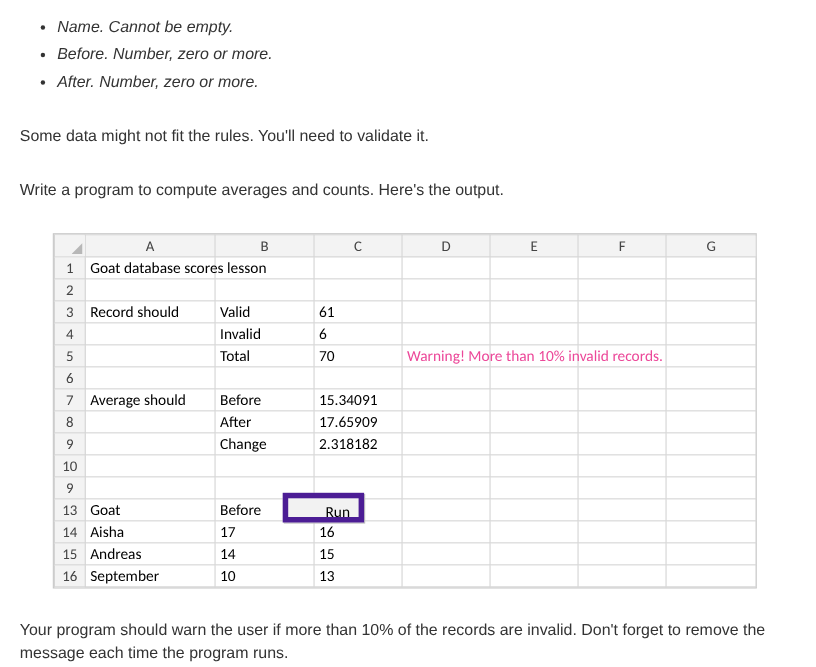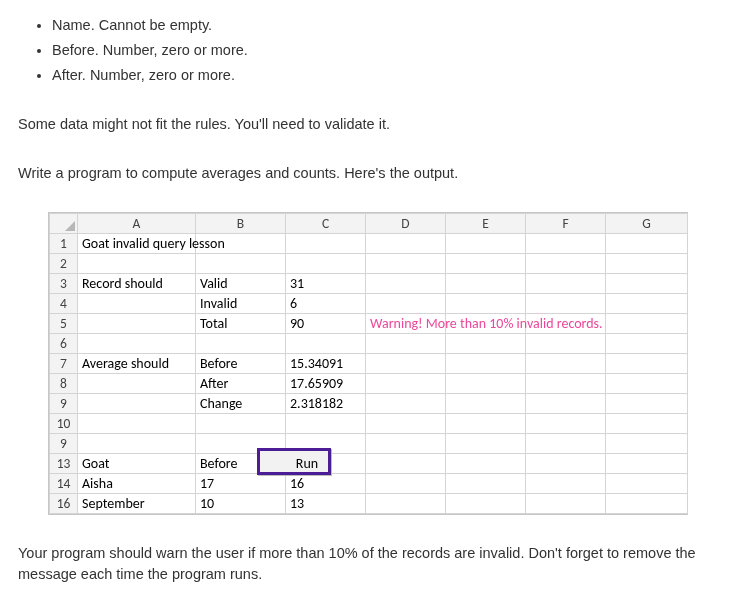--- a/index.html
+++ b/index.html
@@ -13,20 +13,21 @@
     width: 742px;
   }
   ul.rules {
     margin: 0 0 14px 0;
     padding-left: 34px;
     list-style: disc;
   }
   ul.rules li {
     margin: 3px 0;
     line-height: 1.5;
+    font-style: italic;
   }
   p.para {
     margin: 28px 0;
     line-height: 1.45;
   }
   .sheet-wrap {
     margin: 10px 0 14px 30px;
     border: 1px solid #c6c6c6;
     width: 640px;
     font-family: Calibri, Arial, sans-serif;
@@ -81,21 +82,21 @@
     color: #ec4899;
     position: relative;
   }
   .run-btn {
     position: absolute;
     left: 208px;
     top: 235px;
     width: 74px;
     height: 27px;
     background: #f2f2f2;
-    border: 3px solid #4c1d95;
+    border: 5px solid #4c1d95;
     box-shadow: 1px 1px 0 #bcbcbc;
     font-family: Calibri, Arial, sans-serif;
     font-size: 14px;
     text-align: center;
     line-height: 25px;
     cursor: pointer;
     padding-left: 26px;
   }
   th.col-G { border-bottom: 2px solid #1a7a3c; }
 </style>
@@ -134,21 +135,21 @@
       <th>B</th>
       <th>C</th>
       <th>D</th>
       <th>E</th>
       <th>F</th>
       <th class="col-G">G</th>
     </tr>
 
     <tr>
           <th class="rowhead">1</th>
-      <td class="bold">Goat invalid query lesson</td>
+      <td class="bold">Goat database scores lesson</td>
       <td></td>
           <td></td>
           <td></td>
           <td></td>
           <td></td>
           <td></td>
         </tr>
 
     <tr>
           <th class="rowhead">2</th>
@@ -158,21 +159,21 @@
           <td></td>
           <td></td>
           <td></td>
           <td></td>
         </tr>
 
     <tr>
           <th class="rowhead">3</th>
       <td class="bold">Record should</td>
       <td>Valid</td>
-      <td class="num">31</td>
+      <td class="num">61</td>
       <td></td>
           <td></td>
           <td></td>
           <td></td>
         </tr>
 
     <tr>
           <th class="rowhead">4</th>
       <td></td>
       <td>Invalid</td>
@@ -180,21 +181,21 @@
       <td></td>
           <td></td>
           <td></td>
           <td></td>
         </tr>
 
     <tr>
           <th class="rowhead">5</th>
       <td></td>
       <td>Total</td>
-      <td class="num">90</td>
+      <td class="num">70</td>
       <td class="warn">Warning! More than 10% invalid records.</td>
       <td></td>
           <td></td>
           <td></td>
         </tr>
 
     <tr>
           <th class="rowhead">6</th>
       <td></td>
           <td></td>
@@ -276,20 +277,30 @@
           <th class="rowhead">14</th>
       <td>Aisha</td>
       <td class="num">17</td>
       <td class="num">16</td>
       <td></td>
           <td></td>
           <td></td>
           <td></td>
         </tr>
 
+    <tr>
+          <th class="rowhead">15</th>
+      <td>Andreas</td>
+      <td class="num">14</td>
+      <td class="num">15</td>
+      <td></td>
+          <td></td>
+          <td></td>
+          <td></td>
+        </tr>
 
     <tr>
           <th class="rowhead">16</th>
       <td>September</td>
       <td class="num">10</td>
       <td class="num">13</td>
       <td></td>
           <td></td>
           <td></td>
           <td></td>

